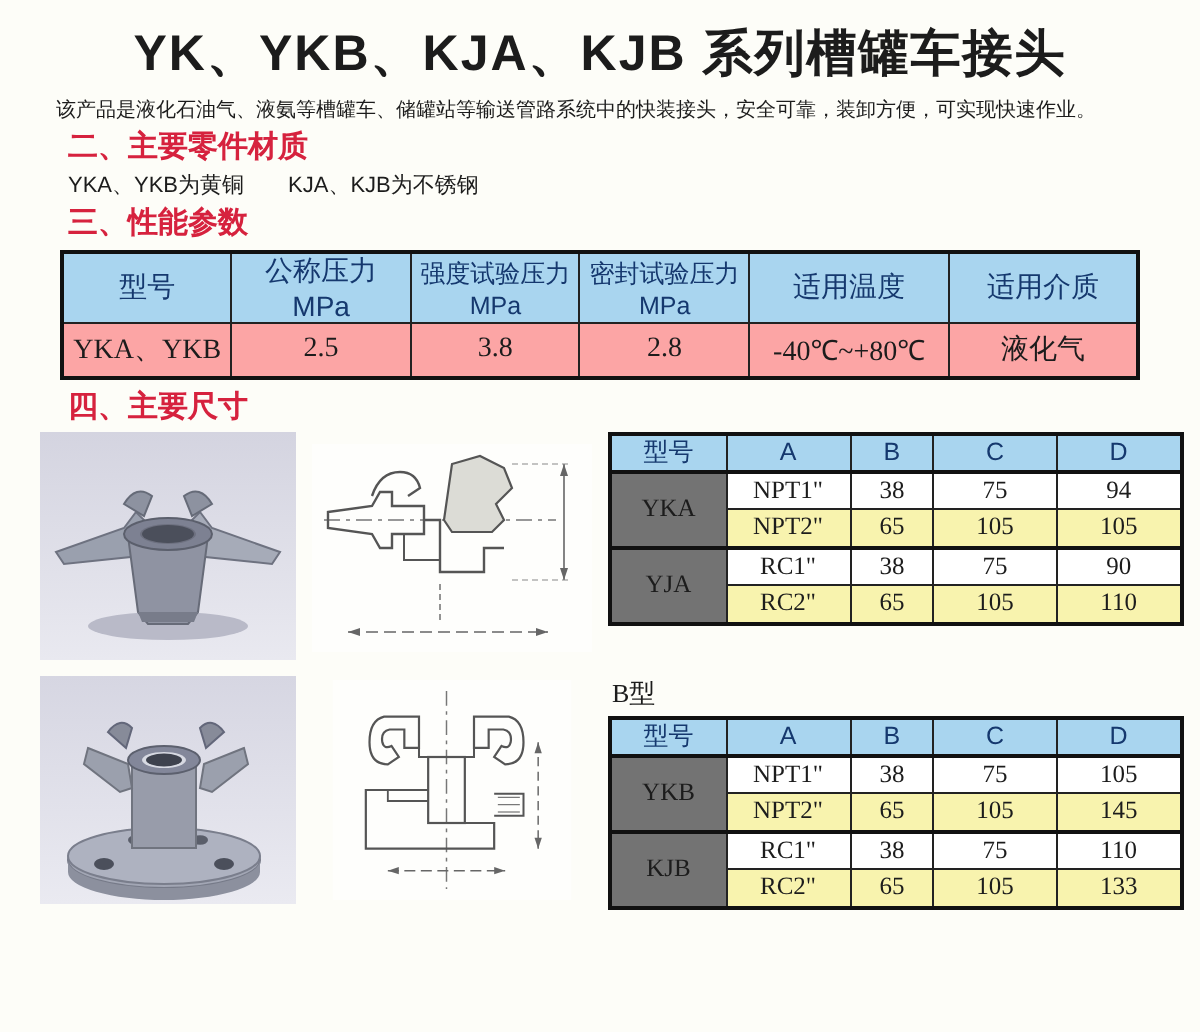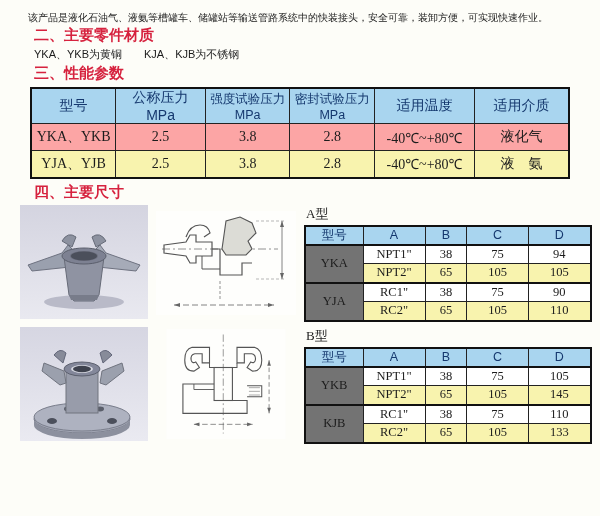--- a/index.html
+++ b/index.html
@@ -99,20 +99,21 @@
   .dim-table td.model-cell { background: #737373; }
   .dim-table tr.group-start td { border-top: 2px solid #111; }
   .dim-table col.c-model { width: 58px; }
   .dim-table col.c-a { width: 62px; }
 </style>
 </head>
 <body>
 
 <div class="page">
 
+  <div class="page-title">YK、YKB、KJA、KJB 系列槽罐车接头</div>
 
   <div class="body-text">该产品是液化石油气、液氨等槽罐车、储罐站等输送管路系统中的快装接头，安全可靠，装卸方便，可实现快速作业。</div>
 
   <div class="heading-red">二、主要零件材质</div>
   <div class="materials-text">YKA、YKB为黄铜　　KJA、KJB为不锈钢</div>
 
   <div class="heading-red">三、性能参数</div>
 
   <table class="perf-table">
     <tbody>
@@ -124,28 +125,20 @@
       <th style="width:100px">适用温度</th>
       <th style="width:95px">适用介质</th>
     </tr>
     <tr>
       <td>YKA、YKB</td>
       <td>2.5</td>
       <td>3.8</td>
       <td>2.8</td>
       <td>-40℃~+80℃</td>
       <td>液化气</td>
-    </tr>
-    <tr class="row-yellow">
-      <td>YJA、YJB</td>
-      <td>2.5</td>
-      <td>3.8</td>
-      <td>2.8</td>
-      <td>-40℃~+80℃</td>
-      <td>液　氨</td>
     </tr>
   </tbody>
     </table>
 
   <div class="heading-red">四、主要尺寸</div>
 
   <div class="dim-row">
 
     <svg class="photo" viewBox="0 0 128 114">
       <defs>
@@ -180,21 +173,20 @@
       <polygon points="126,68 124,62 128,62" fill="#666"></polygon>
       <line x1="100" y1="10" x2="130" y2="10" stroke="#888" stroke-width="0.6" stroke-dasharray="3 2"></line>
       <line x1="100" y1="68" x2="130" y2="68" stroke="#888" stroke-width="0.6" stroke-dasharray="3 2"></line>
       <line x1="18" y1="94" x2="118" y2="94" stroke="#666" stroke-width="0.8" stroke-dasharray="6 3"></line>
       <polygon points="18,94 24,92 24,96" fill="#666"></polygon>
       <polygon points="118,94 112,92 112,96" fill="#666"></polygon>
       <line x1="64" y1="70" x2="64" y2="88" stroke="#666" stroke-width="0.7" stroke-dasharray="3 2"></line>
     </svg>
 
     <div class="dim-block">
-      <div class="dim-label">A型</div>
       <table class="dim-table">
         <colgroup>
             <col class="c-model">
             <col class="c-a">
             <col>
             <col>
             <col>
           </colgroup>
         <tbody>
             <tr>

